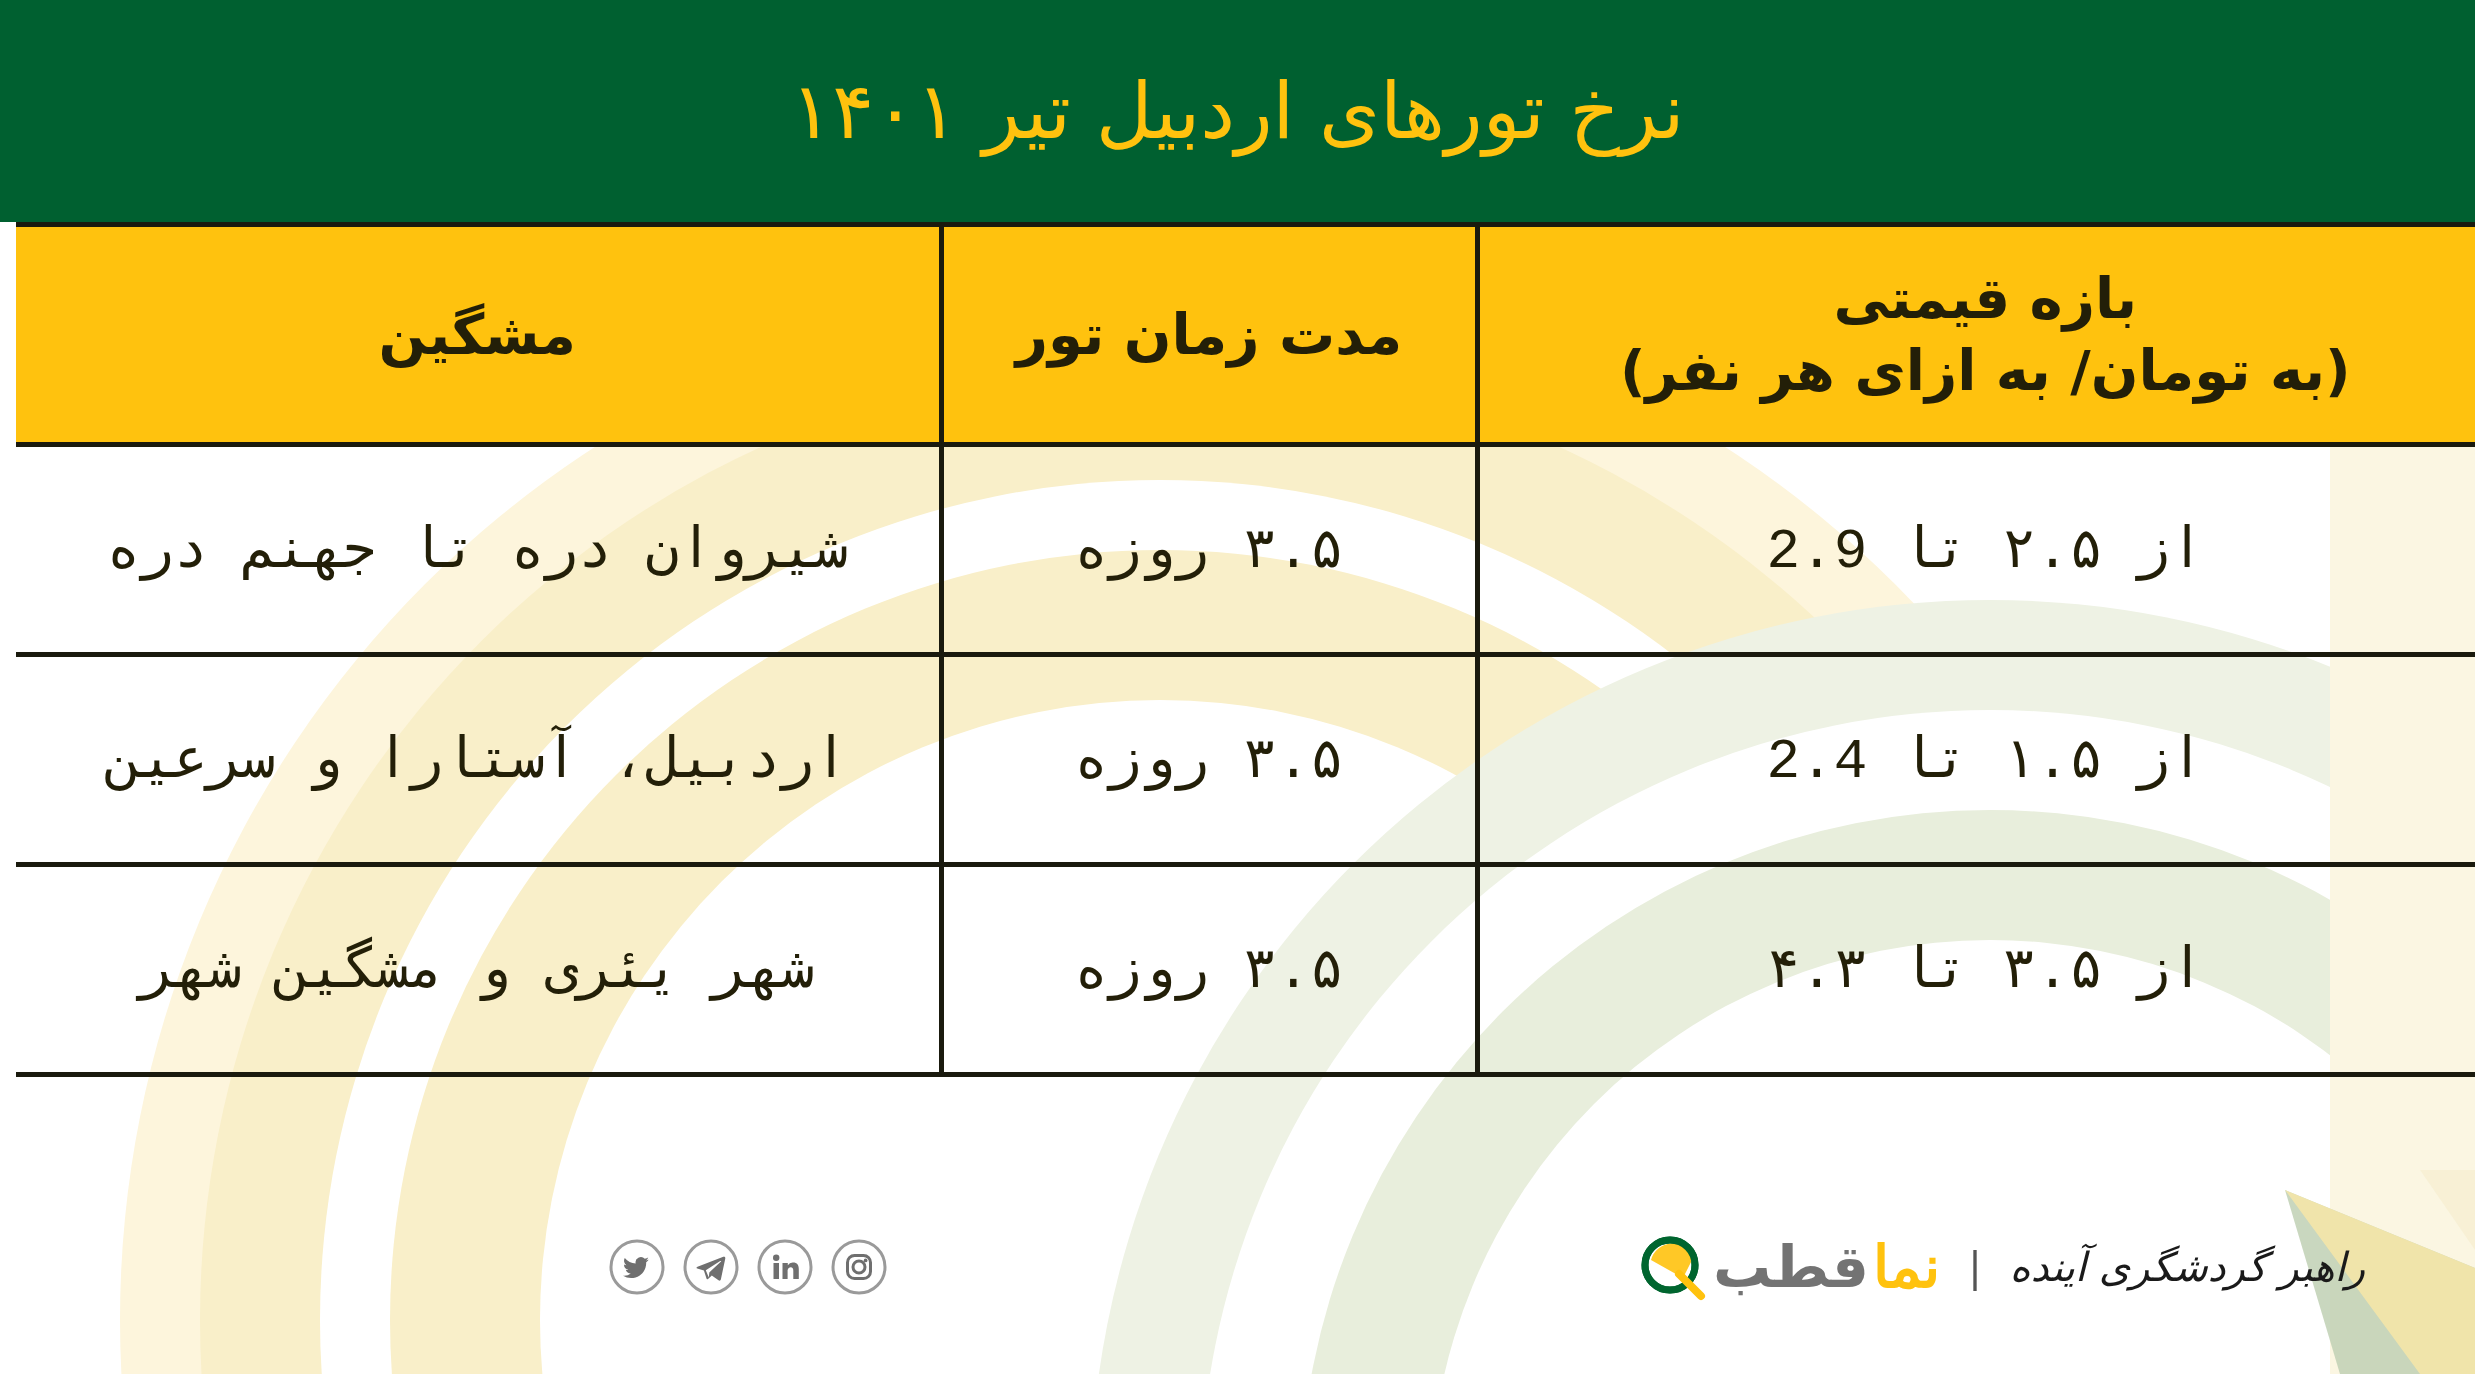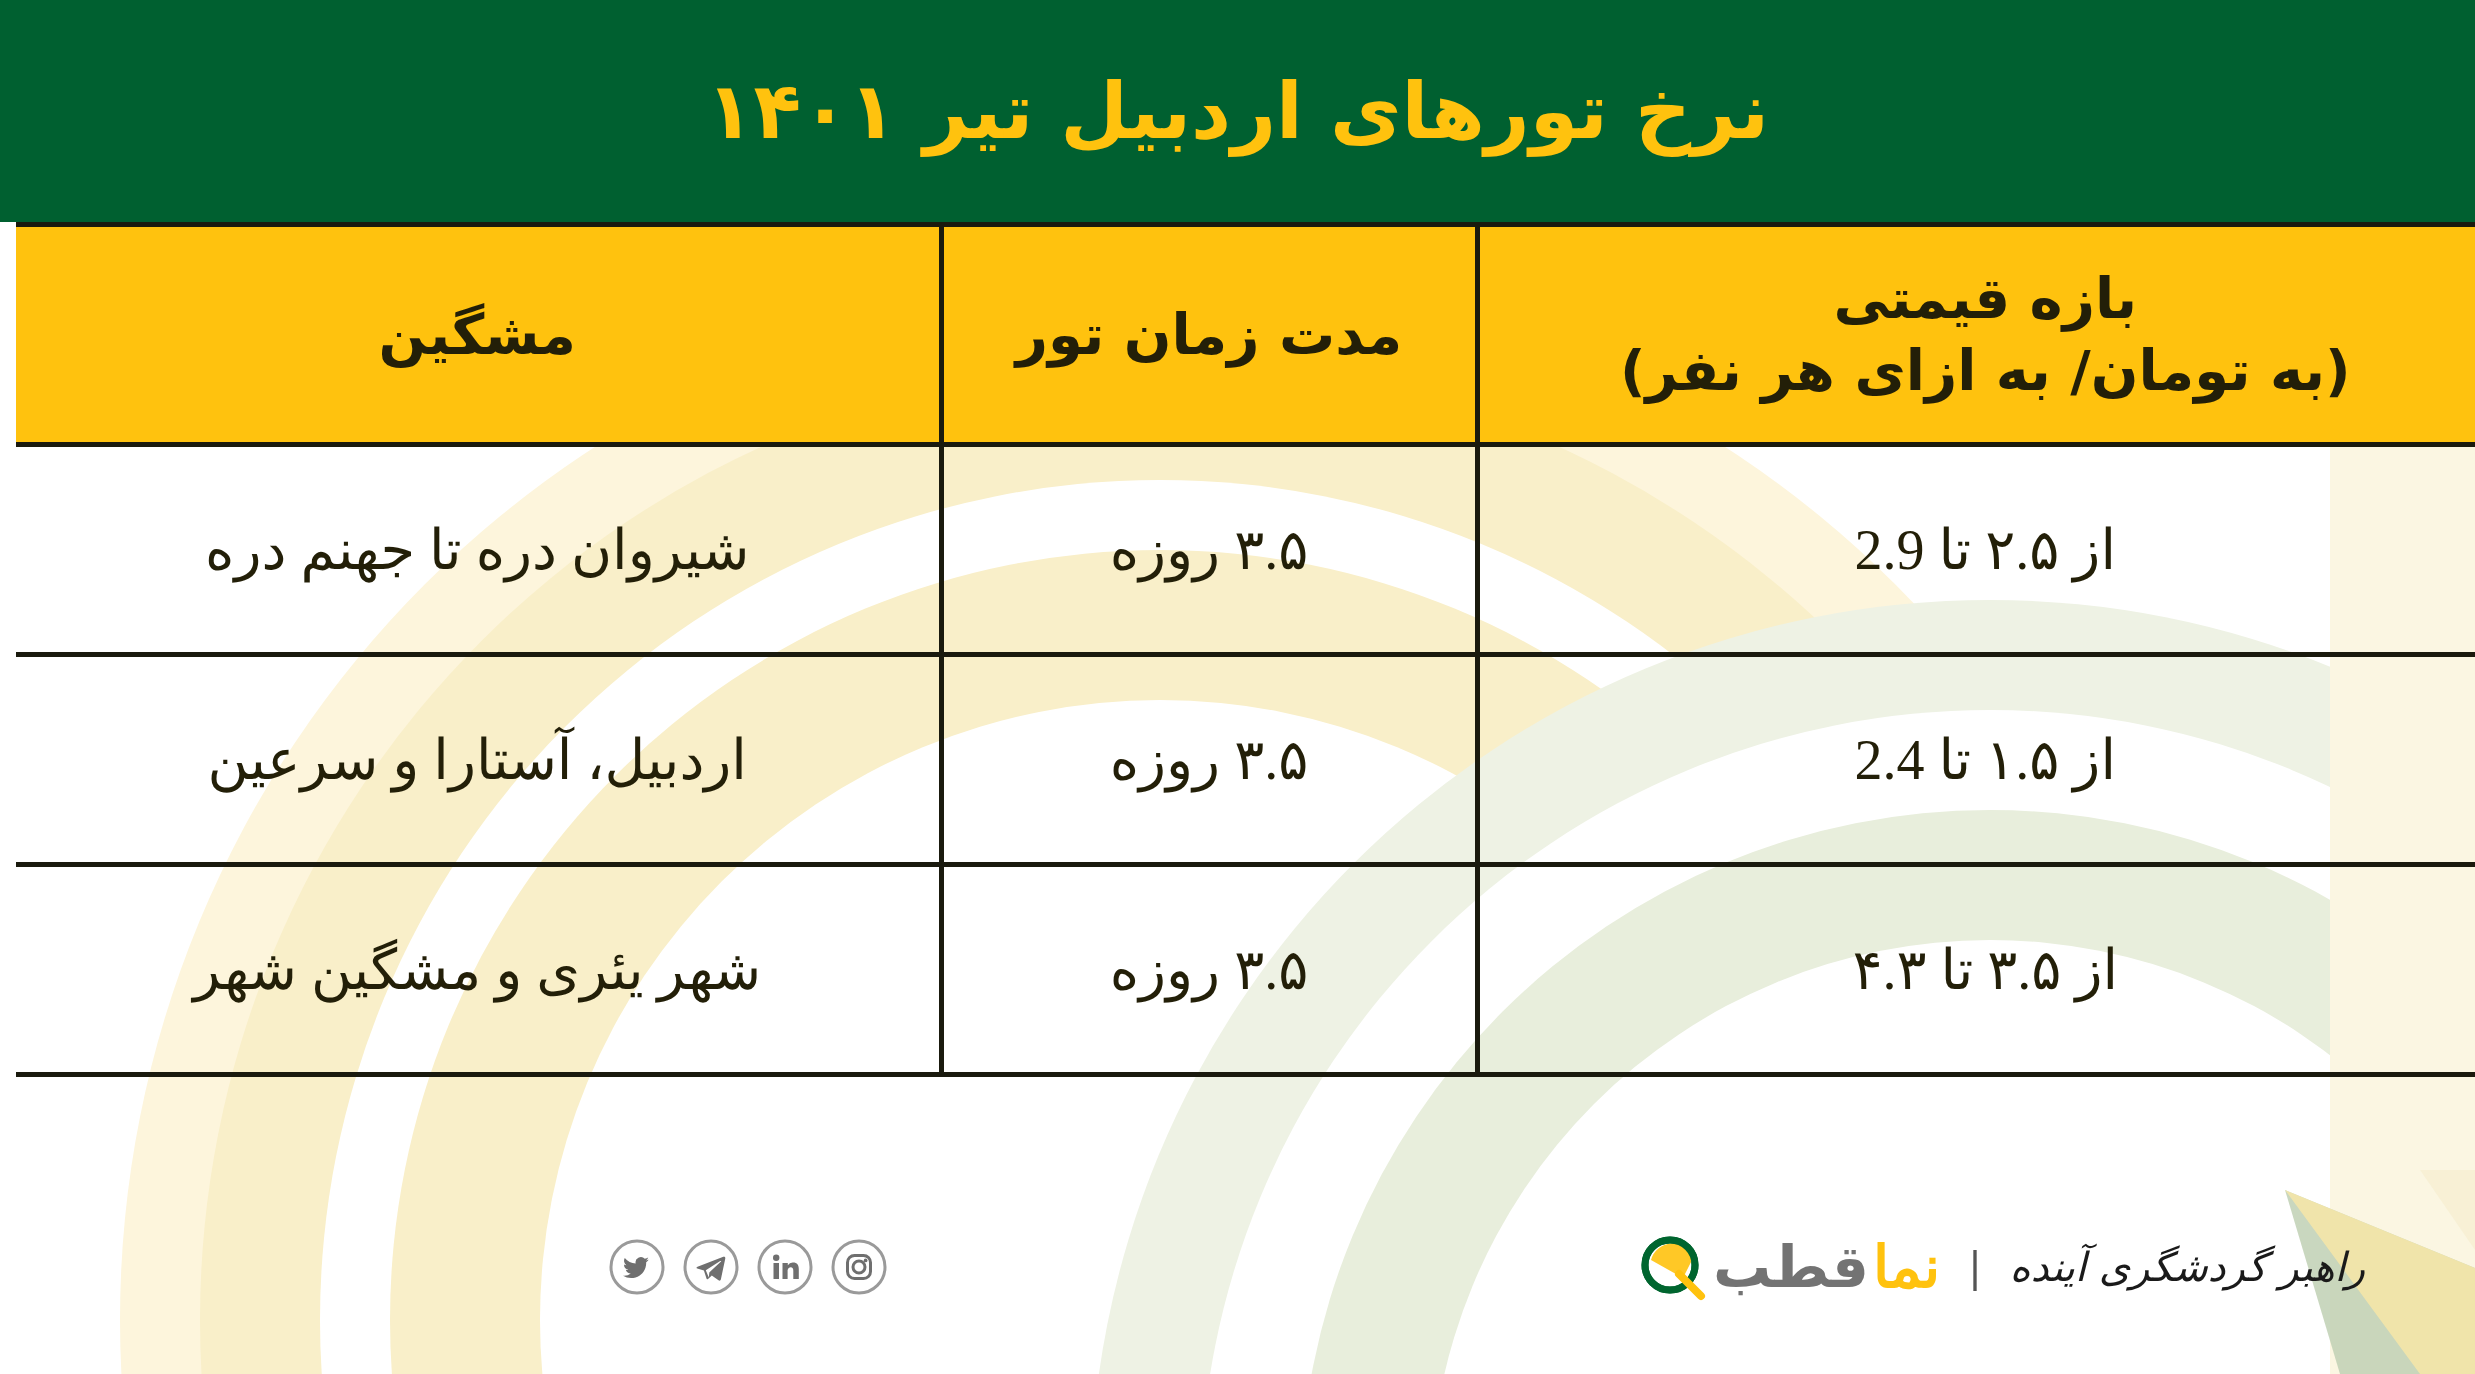--- a/index.html
+++ b/index.html
@@ -36,21 +36,21 @@
     height: 222px;
     background: #006030;
     z-index: 5;
     display: flex;
     align-items: center;
     justify-content: center;
   }
   #title-text {
     color: #FFC20E;
     font-size: 78px;
-    font-weight: bold;
+    font-weight: normal;
     letter-spacing: 0px;
     line-height: 1;
     white-space: nowrap;
   }
 
   
   #tour-table {
     position: absolute;
     top: 222px;
     left: 16px;
@@ -79,21 +79,21 @@
     padding: 6px 14px;
   }
   thead th .sub { display: block; }
 
   tbody td {
     background: transparent;
     height: 210px;
     font-size: 56px;
     font-weight: normal;
     padding: 6px 18px;
-    font-family: Liberation Serif, serif;
+    font-family: Liberation Mono, monospace;
   }
 
   
   #tour-table tr > *:first-child { border-right: none; }
   #tour-table tr > *:last-child  { border-left: none; }
   thead th { border-top: none; }
 
   
   #footer {
     position: absolute;

